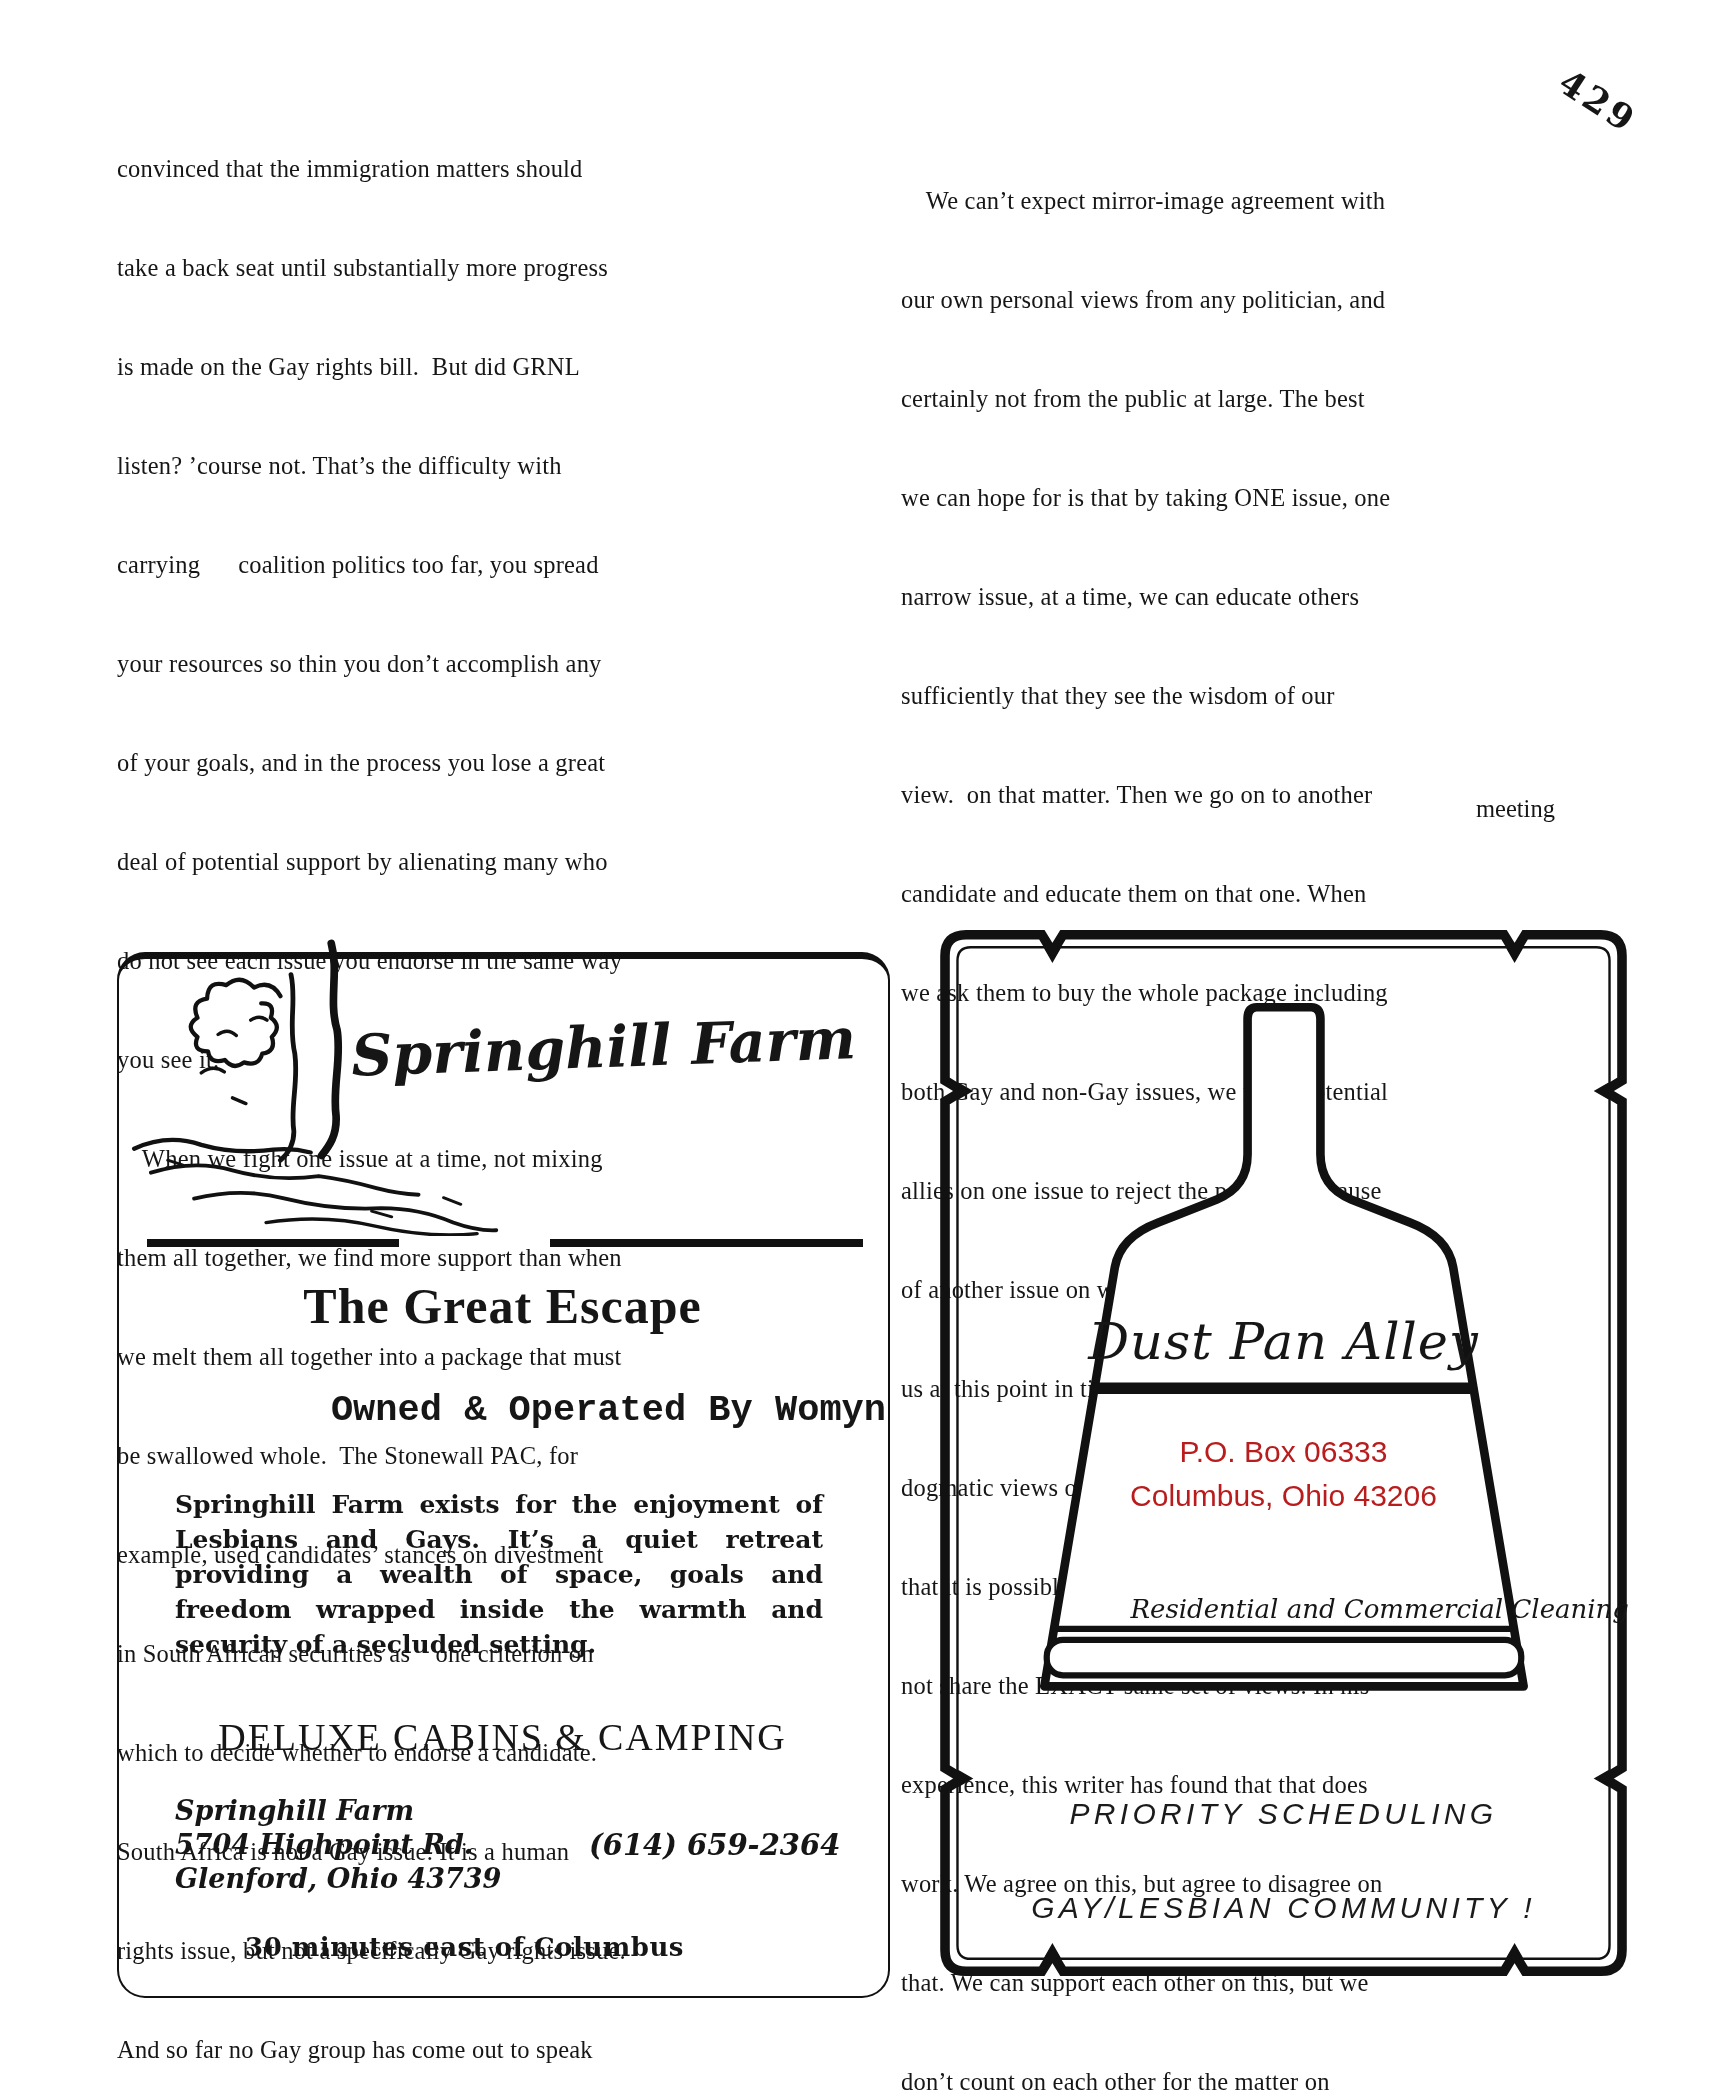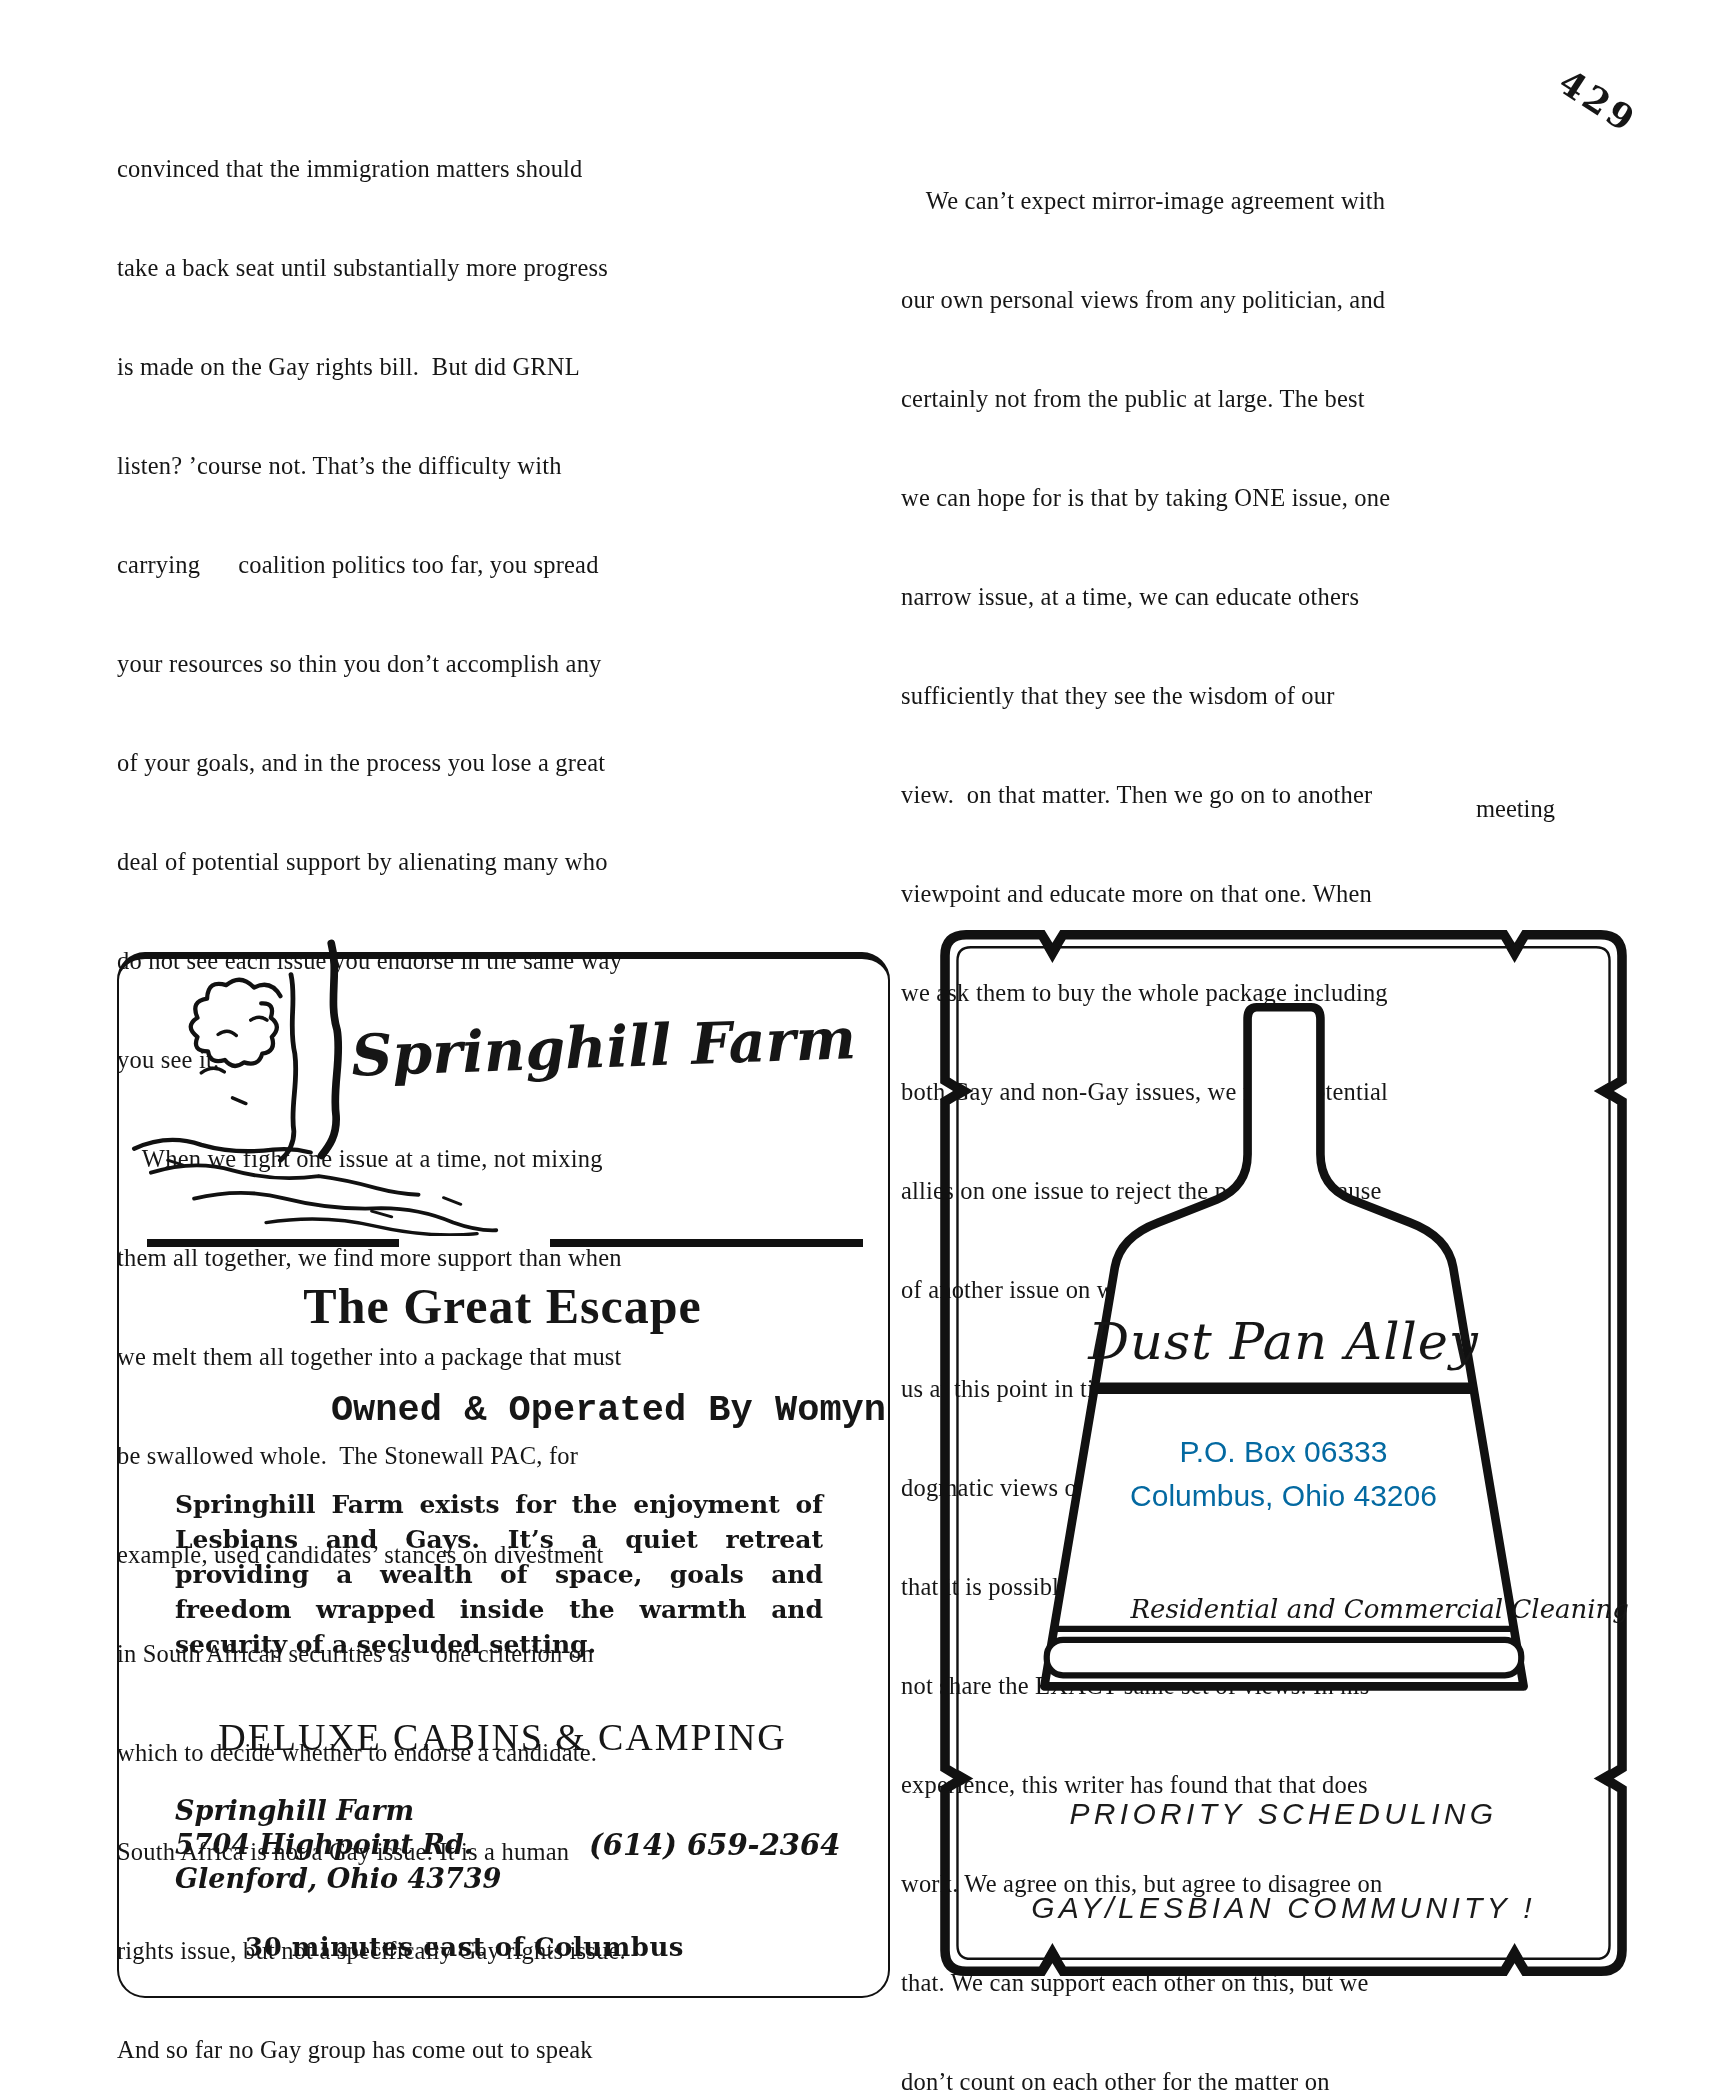--- a/index.html
+++ b/index.html
@@ -39,21 +39,21 @@
       font-style:italic;font-weight:bold;font-size:29px;}
   #spring-footer{position:absolute;left:0;top:973px;width:691px;text-align:center;
       font-family:"DejaVu Serif",serif;font-weight:bold;font-size:26px;letter-spacing:0.5px;}
   
   #ad-dust{position:absolute;left:938px;top:928px;width:691px;height:1050px;}
   #dust-frame{position:absolute;left:0;top:0;width:691px;height:1050px;}
   #dust-pan{position:absolute;left:34px;top:72px;width:624px;height:695px;}
   #dust-name{position:absolute;left:0;top:384px;width:691px;text-align:center;
       font-family:"DejaVu Serif",serif;font-style:italic;font-size:51px;letter-spacing:1px;}
   .dust-addr{position:absolute;left:0;width:691px;text-align:center;
-      font-family:"Liberation Sans",sans-serif;font-size:30px;color:#0369a1;}
+      font-family:"Liberation Sans",sans-serif;font-size:30px;color:#b91c1c;}
   #dust-addr1{top:507px;}
   #dust-addr2{top:551px;}
   #dust-phone{top:594px;font-weight:bold;font-size:32px;}
   #dust-tagline{position:absolute;left:0;top:666px;width:691px;text-align:right;
       font-family:"DejaVu Serif",serif;font-style:italic;font-size:26px;}
   .dust-foot{position:absolute;left:0;width:691px;text-align:center;
       font-family:"Liberation Sans",sans-serif;font-size:30px;letter-spacing:4.3px;color:#1b1b1b;font-style:italic;}
   #dust-foot1{top:869px;}
   #dust-foot2{top:916px;}
   #dust-foot3{top:963px;}
@@ -94,21 +94,21 @@
   </div>
 
   <div id="col-right" class="col">
     <div class="aline">    We can’t expect mirror-image agreement with</div>
     <div class="aline">our own personal views from any politician, and</div>
     <div class="aline">certainly not from the public at large. The best</div>
     <div class="aline">we can hope for is that by taking ONE issue, one</div>
     <div class="aline">narrow issue, at a time, we can educate others</div>
     <div class="aline">sufficiently that they see the wisdom of our</div>
     <div class="aline">view.  on that matter. Then we go on to another</div>
-    <div class="aline">viewpoint and educate more on that one. When</div>
+    <div class="aline">candidate and educate them on that one. When</div>
     <div class="aline">we ask them to buy the whole package including</div>
     <div class="aline">both Gay and non-Gay issues, we force potential</div>
     <div class="aline">allies on one issue to reject the package because</div>
     <div class="aline">of another issue on which they don’t agree with</div>
     <div class="aline">us at this point in time.  This writer holds as</div>
     <div class="aline">dogmatic views on things as anyone, but hopes</div>
     <div class="aline">that it is possible to work with those who do</div>
     <div class="aline">not share the EXACT same set of views. In his</div>
     <div class="aline">experience, this writer has found that that does</div>
     <div class="aline">work. We agree on this, but agree to disagree on</div>

